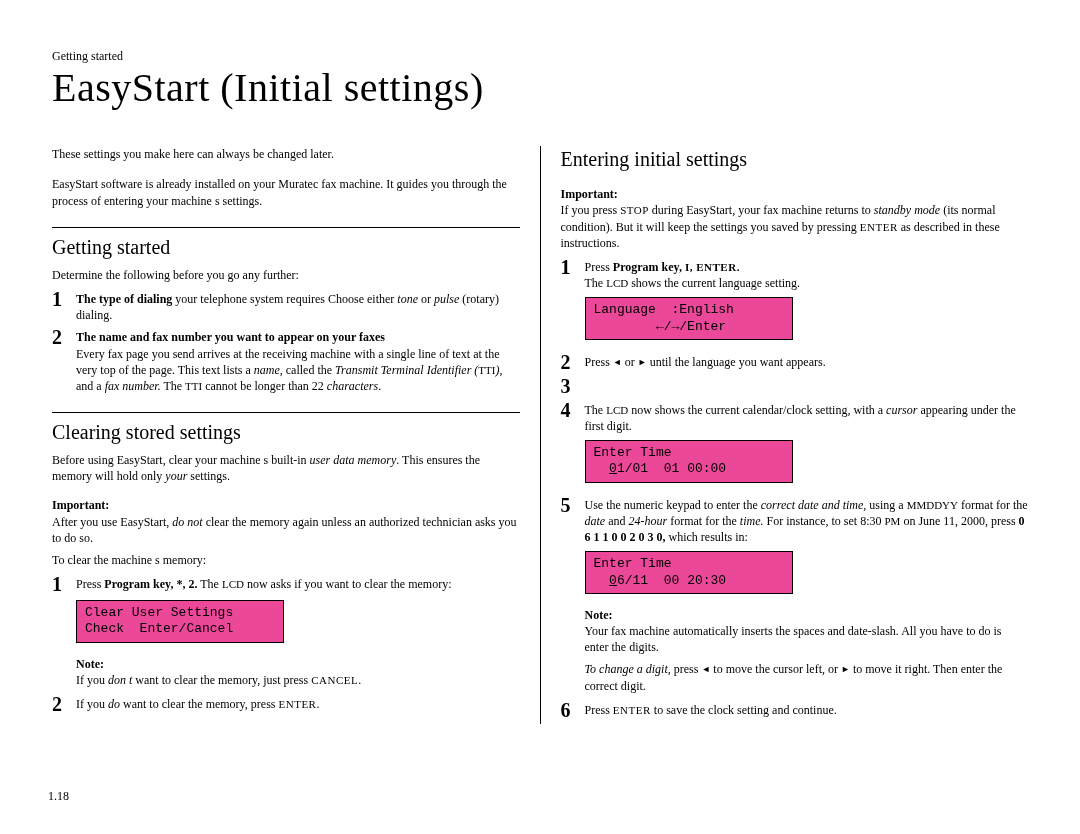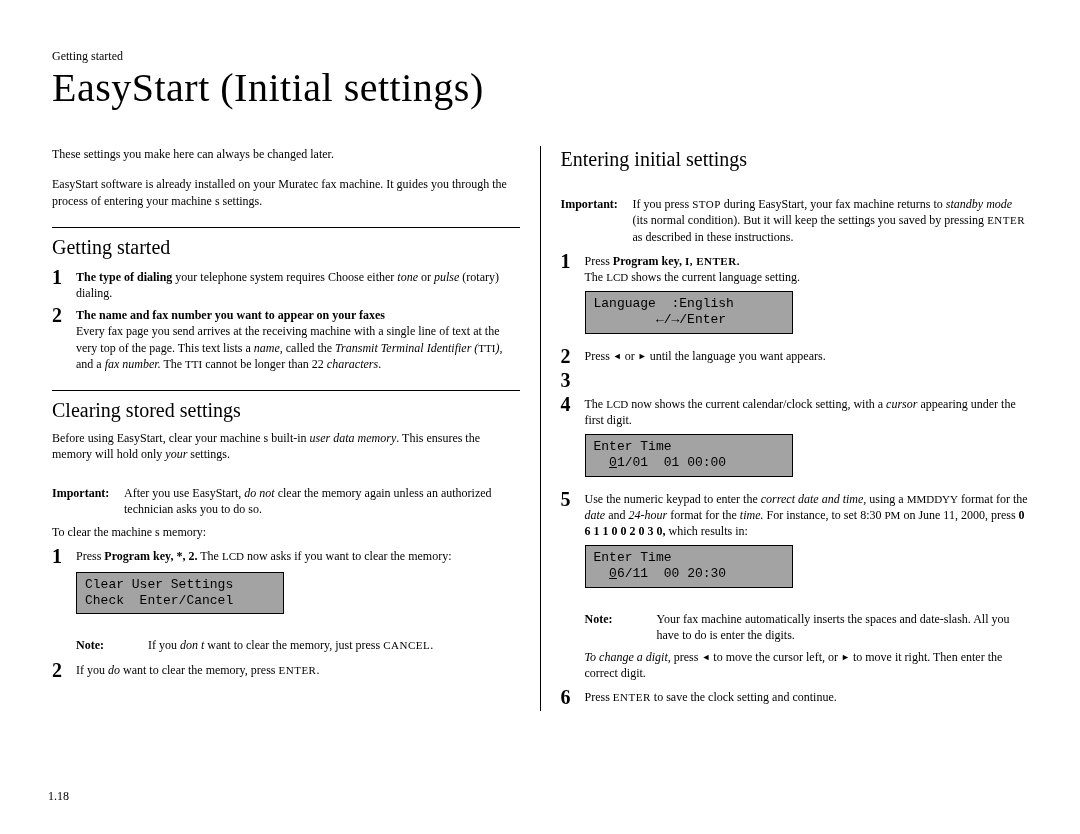--- a/index.html
+++ b/index.html
@@ -78,28 +78,29 @@
     flex: 1;
     padding-top: 2px;
   }
   .lcd {
     font-family: 'Courier New', monospace;
     font-size: 13px;
     border: 1px solid #000;
     padding: 4px 8px;
     margin: 6px 0 12px 24px;
     width: 190px;
-    background: #a3a3a3;
+    background: #ec4899;
     line-height: 1.25;
     white-space: pre;
   }
   .note-row {
     display: flex;
     font-size: 12px;
-    margin: 23px 0 6px 24px;
+    margin: 13px 0 6px 24px;
+    flex-direction: column;
   }
   .note-row .label {
     font-weight: bold;
     min-width: 72px;
   }
   .note-row .txt {
     flex: 1;
   }
   .smallcaps {
     font-variant: small-caps;
@@ -129,20 +130,21 @@
 <h1 class="main-title">EasyStart (Initial settings)</h1>
 
 <div class="cols">
 
   <div class="col col-left">
     <p class="intro">These settings you make here can always be changed later.</p>
     <p class="intro">EasyStart software is already installed on your Muratec fax machine. It guides you through the process of entering your machine s settings.</p>
 
     <hr class="sep">
     <h2 class="sec">Getting started</h2>
+    <p>Determine the following before you go any further:</p>
 
     <div class="step">
       <div class="step-num">1</div>
       <div class="step-body">
         <strong>The type of dialing</strong><span> your telephone system requires   Choose either </span><em>tone</em><span> or </span><em>pulse</em><span> (rotary) dialing.</span>
       </div>
     </div>
 
     <div class="step">
       <div class="step-num">2</div>

